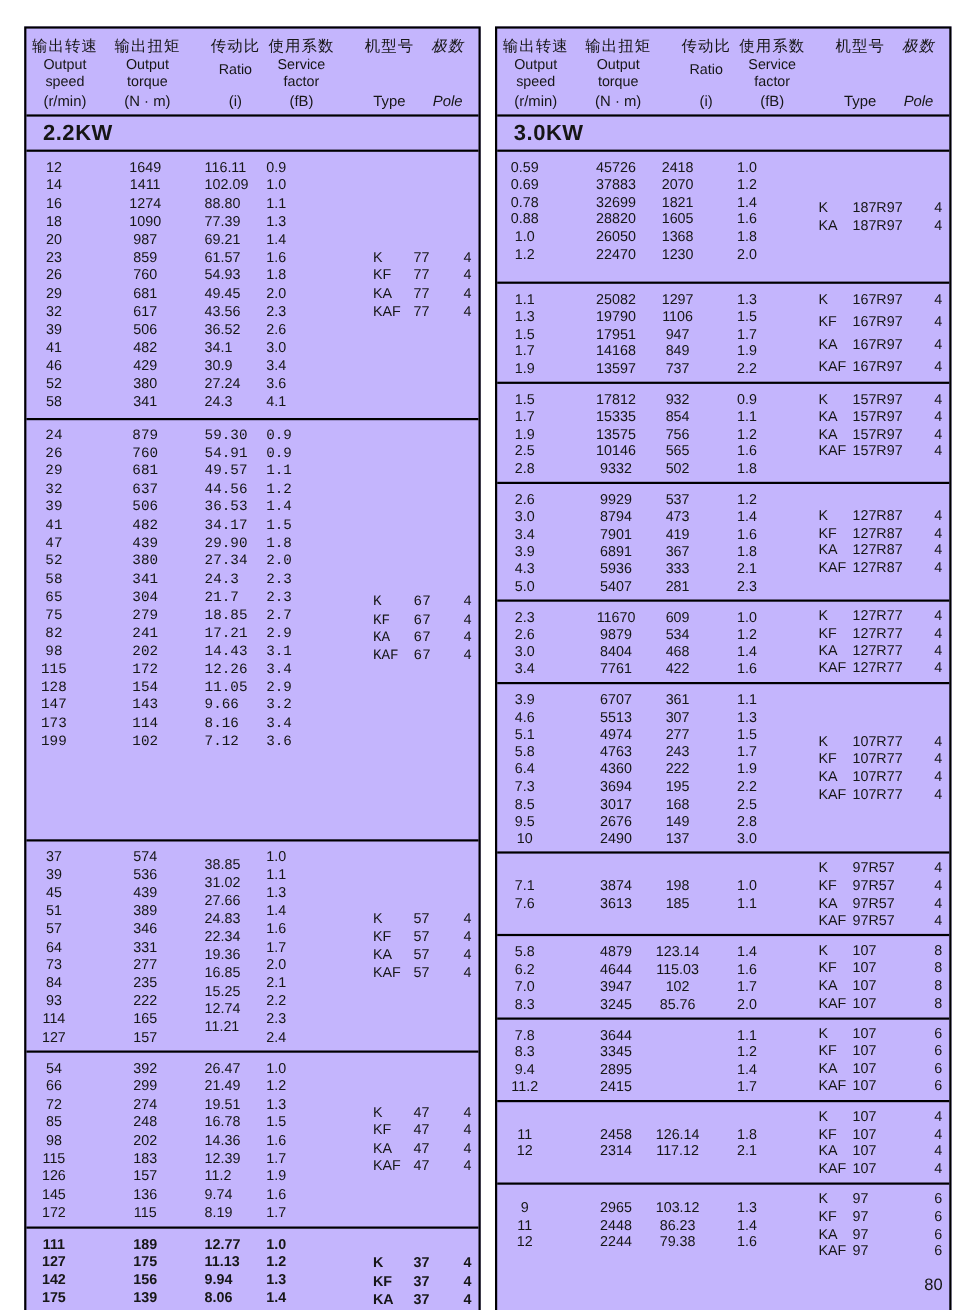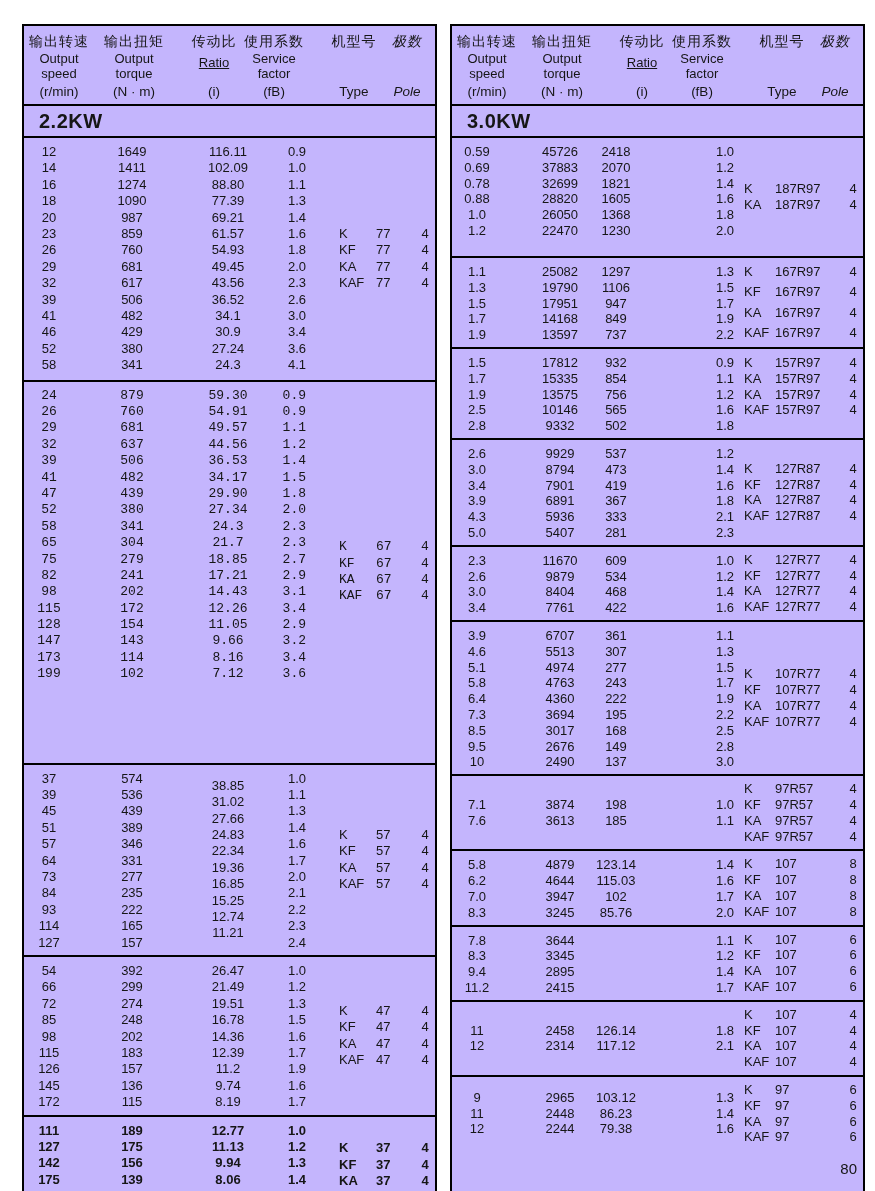--- a/index.html
+++ b/index.html
@@ -10,21 +10,21 @@
     color:#161616; -webkit-font-smoothing:antialiased;
   }
   .page { position:absolute; left:0; top:0; width:875px; height:1191px; background:#fff; }
   .panels-row { position:absolute; left:22px; top:24px; display:flex; gap:13px; }
   .panel { width:415px; border:2px solid #000; background:#c4b5fd; }
   
   .hdr { position:relative; height:80px; border-bottom:2px solid #000; }
   .hcell { position:absolute; top:7px; bottom:5px; display:flex; flex-direction:column; align-items:center; text-align:center; }
   .hzh { font-size:14px; letter-spacing:1px; white-space:nowrap; }
   .hen { font-size:13px; line-height:15px; white-space:nowrap; }
-  .hen.solo { margin-top:4px;text-decoration:underline; }
+  .hen.solo { margin-top:4px; }
   .hsp { flex:1; }
   .hunit { font-size:13.5px; white-space:nowrap; }
   .hc0 { left:0;    width:70px; }
   .hc1 { left:70px; width:80px; }
   .hc2 { left:148px;width:84px; }
   .hc3 { left:210px;width:80px; }
   .hc4 { left:290px;width:80px; }
   .hc5 { left:355px;width:56px;font-style:italic; }
   
   .kw { height:32px; line-height:30px; border-bottom:2px solid #000; font-size:20px; font-weight:bold; padding-left:15px; letter-spacing:0.5px; }
@@ -34,22 +34,22 @@
   .col { position:absolute; top:6px; bottom:6px; display:flex; flex-direction:column; font-size:13px; }
   .col.top    { justify-content:flex-start; }
   .col.center { justify-content:center; }
   .col.spread { justify-content:space-between; }
   .cell { flex:0 0 auto; white-space:nowrap; }
   .p0 .cell { height:16.4px; line-height:16.4px; }
   .p1 .cell { height:15.8px; line-height:15.8px; }
   .col-speed  { left:0;    width:50px; text-align:center; }
   .col-torque { left:68px; width:80px; text-align:center; }
   .col-ratio  { left:122px;width:84px; text-align:center; }
-  .p0 .col-ratio { left:162px; width:84px; text-align:center; }
-  .col-fb     { left:218px;width:64px; text-align:right; }
+  .p0 .col-ratio { left:162px; width:84px; text-align:left; }
+  .col-fb     { left:218px;width:64px; text-align:left; }
   .col-type   { left:292px; width:118px; }
   .p0 .col-type { left:315px; width:95px; }
   .tline { display:flex; align-items:center; }
   .tpre  { display:inline-block; text-align:left; }
   .p0 .tpre { width:37px; }
   .p1 .tpre { width:31px; }
   .tsize { flex:1; text-align:left; }
   .tpole { width:18px; text-align:center; }
   
   .footer { position:absolute; right:18px; top:1160px; font-size:15px; }

